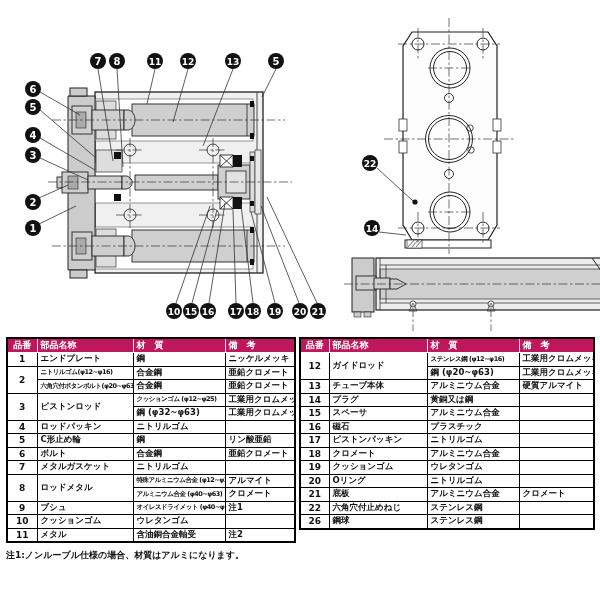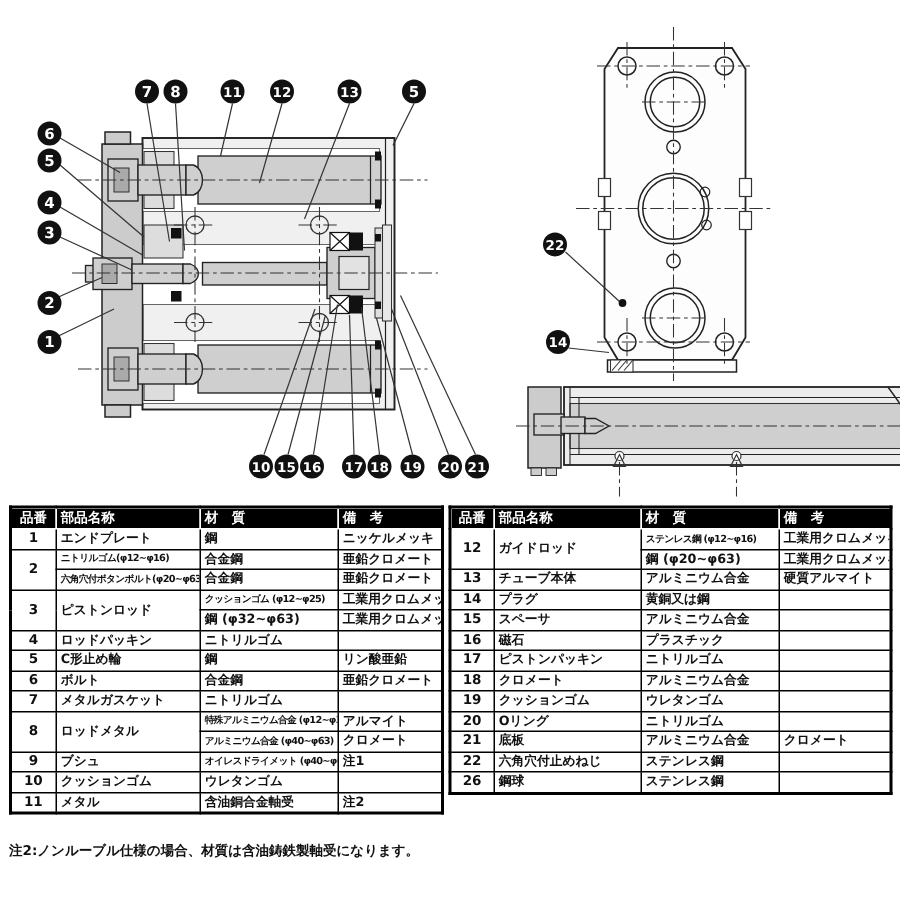--- a/index.html
+++ b/index.html
@@ -4,21 +4,21 @@
 <style>
   html,body{margin:0;padding:0;background:#fff;}
   .page{position:relative;width:600px;height:600px;background:#fff;overflow:hidden;
         font-family:"DejaVu Sans","Liberation Sans",sans-serif;}
   svg text{font-family:"DejaVu Sans","Liberation Sans",sans-serif;}
   .cl{stroke:#333;stroke-width:.7;stroke-dasharray:9 2.5 2.5 2.5;fill:none;}
   .ldr{stroke:#333;stroke-width:.8;fill:none;}
   .ol{stroke:#222;fill:none;}
   table.parts{position:absolute;border-collapse:collapse;table-layout:fixed;
               border:2px solid #000;}
-  table.parts th{background:#000000;color:#fff;font-size:9px;font-weight:bold;
+  table.parts th{background:#be185d;color:#fff;font-size:9px;font-weight:bold;
                  height:13px;border:1px solid #fff;padding:0 3px;text-align:left;
                  white-space:nowrap;overflow:hidden;}
   table.parts th.num{text-align:center;padding:0;}
   table.parts td{border:1px solid #000;font-size:8.5px;font-weight:bold;color:#111;
                  height:12.5px;padding:0 3px;white-space:nowrap;overflow:hidden;
                  vertical-align:middle;background:#fff;}
   table.parts td.num{text-align:center;padding:0;font-size:9px;}
   table.parts td.sm{font-size:6.5px;letter-spacing:-0.5px;}
   .note{position:absolute;left:6px;font-size:9px;font-weight:bold;color:#111;
         white-space:nowrap;}
@@ -485,14 +485,14 @@
         </tr>
         <tr>
           <td class="num">26</td>
           <td>鋼球</td>
           <td>ステンレス鋼</td>
           <td></td>
         </tr>
       </tbody>
   </table>
 
-  <div class="note" style="top:561px">注2:ノンルーブル仕様の場合、材質は含油鋳鉄製軸受になります。</div>
+  <div class="note" style="top:549px">注1:ノンルーブル仕様の場合、材質はアルミになります。</div>
 </div>
 
 </body></html>

